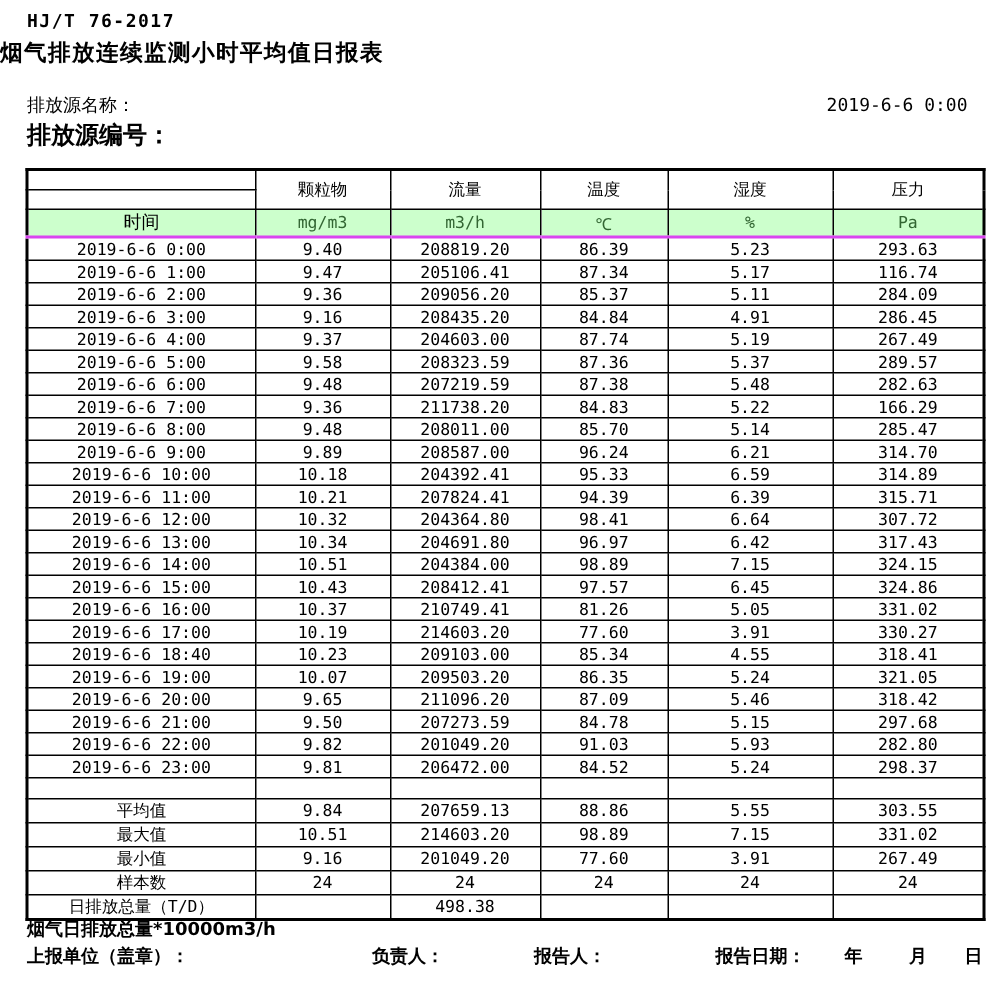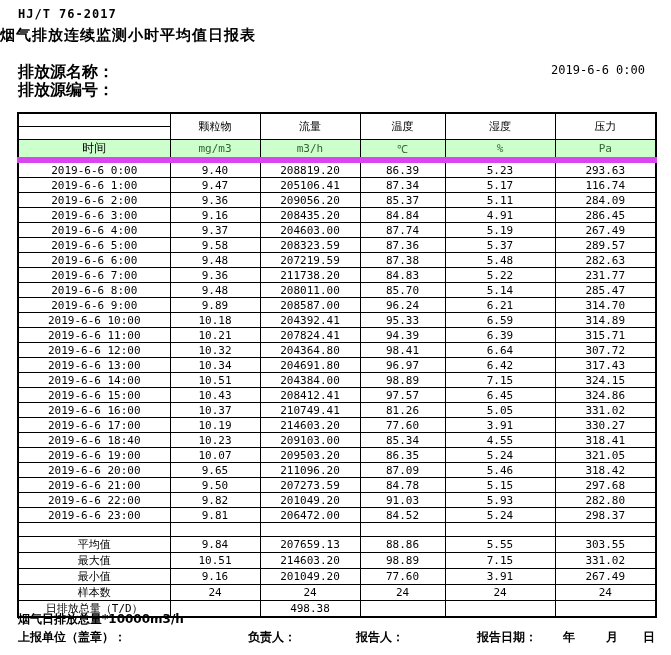--- a/index.html
+++ b/index.html
@@ -8,38 +8,38 @@
     font-family:"DejaVu Sans",sans-serif;
   }
   .std-code{
     position:absolute;left:18px;top:7px;
     font:bold 12px "DejaVu Sans Mono",monospace;letter-spacing:1px;
   }
   .title{
     position:absolute;left:0;right:0;top:26px;text-align:left;
     font-weight:bold;font-size:15px;letter-spacing:1px;
   }
-  .src-name{position:absolute;left:18px;top:62px;font-weight:bold;font-size:16px;}
+  .src-name{position:absolute;left:18px;top:62px;font-weight:normal;font-size:12px;}
   .src-id{position:absolute;left:18px;top:80px;font-weight:bold;font-size:16px;}
   .rpt-dt{position:absolute;right:26px;top:63px;font:12px "DejaVu Sans Mono",monospace;}
 
   table.report{
     position:absolute;left:17px;top:112px;width:638px;
     border-collapse:collapse;table-layout:fixed;
     border:2px solid #000;
   }
   table.report td{
     border:1px solid #000;padding:0;text-align:center;
     font:11px "DejaVu Sans Mono",monospace;
     overflow:hidden;white-space:nowrap;vertical-align:middle;
   }
   tr.hdr-sub td{height:12px;}
   td.colhead{font-family:"DejaVu Sans",sans-serif;font-size:12px;}
   tr.units-row td{
-    height:16px;background:#ccffcc;border-bottom:6px solid #d946ef;color:#336633;
+    height:16px;background:#ccffcc;border-bottom:2px solid #d946ef;color:#336633;
   }
   tr.units-row td.time-head{font-family:"DejaVu Sans",sans-serif;font-size:12px;color:#000;}
   tr.data-row td{height:14px;}
   tr.spacer-row td{height:13px;}
   tr.summary-row td{height:14px;}
   td.sum-label{font-family:"DejaVu Sans",sans-serif;font-size:12px;}
 
   .foot-note{position:absolute;left:18px;top:611px;font-weight:bold;font-size:12px;}
   .foot-item{position:absolute;top:629px;font-weight:bold;font-size:12px;white-space:nowrap;}
   .f-unit{left:18px;}
@@ -144,21 +144,21 @@
         <td>87.38</td>
         <td>5.48</td>
         <td>282.63</td>
       </tr>
       <tr class="data-row">
         <td>2019-6-6 7:00</td>
         <td>9.36</td>
         <td>211738.20</td>
         <td>84.83</td>
         <td>5.22</td>
-        <td>231.77</td>
+        <td>166.29</td>
       </tr>
       <tr class="data-row">
         <td>2019-6-6 8:00</td>
         <td>9.48</td>
         <td>208011.00</td>
         <td>85.70</td>
         <td>5.14</td>
         <td>285.47</td>
       </tr>
       <tr class="data-row">

